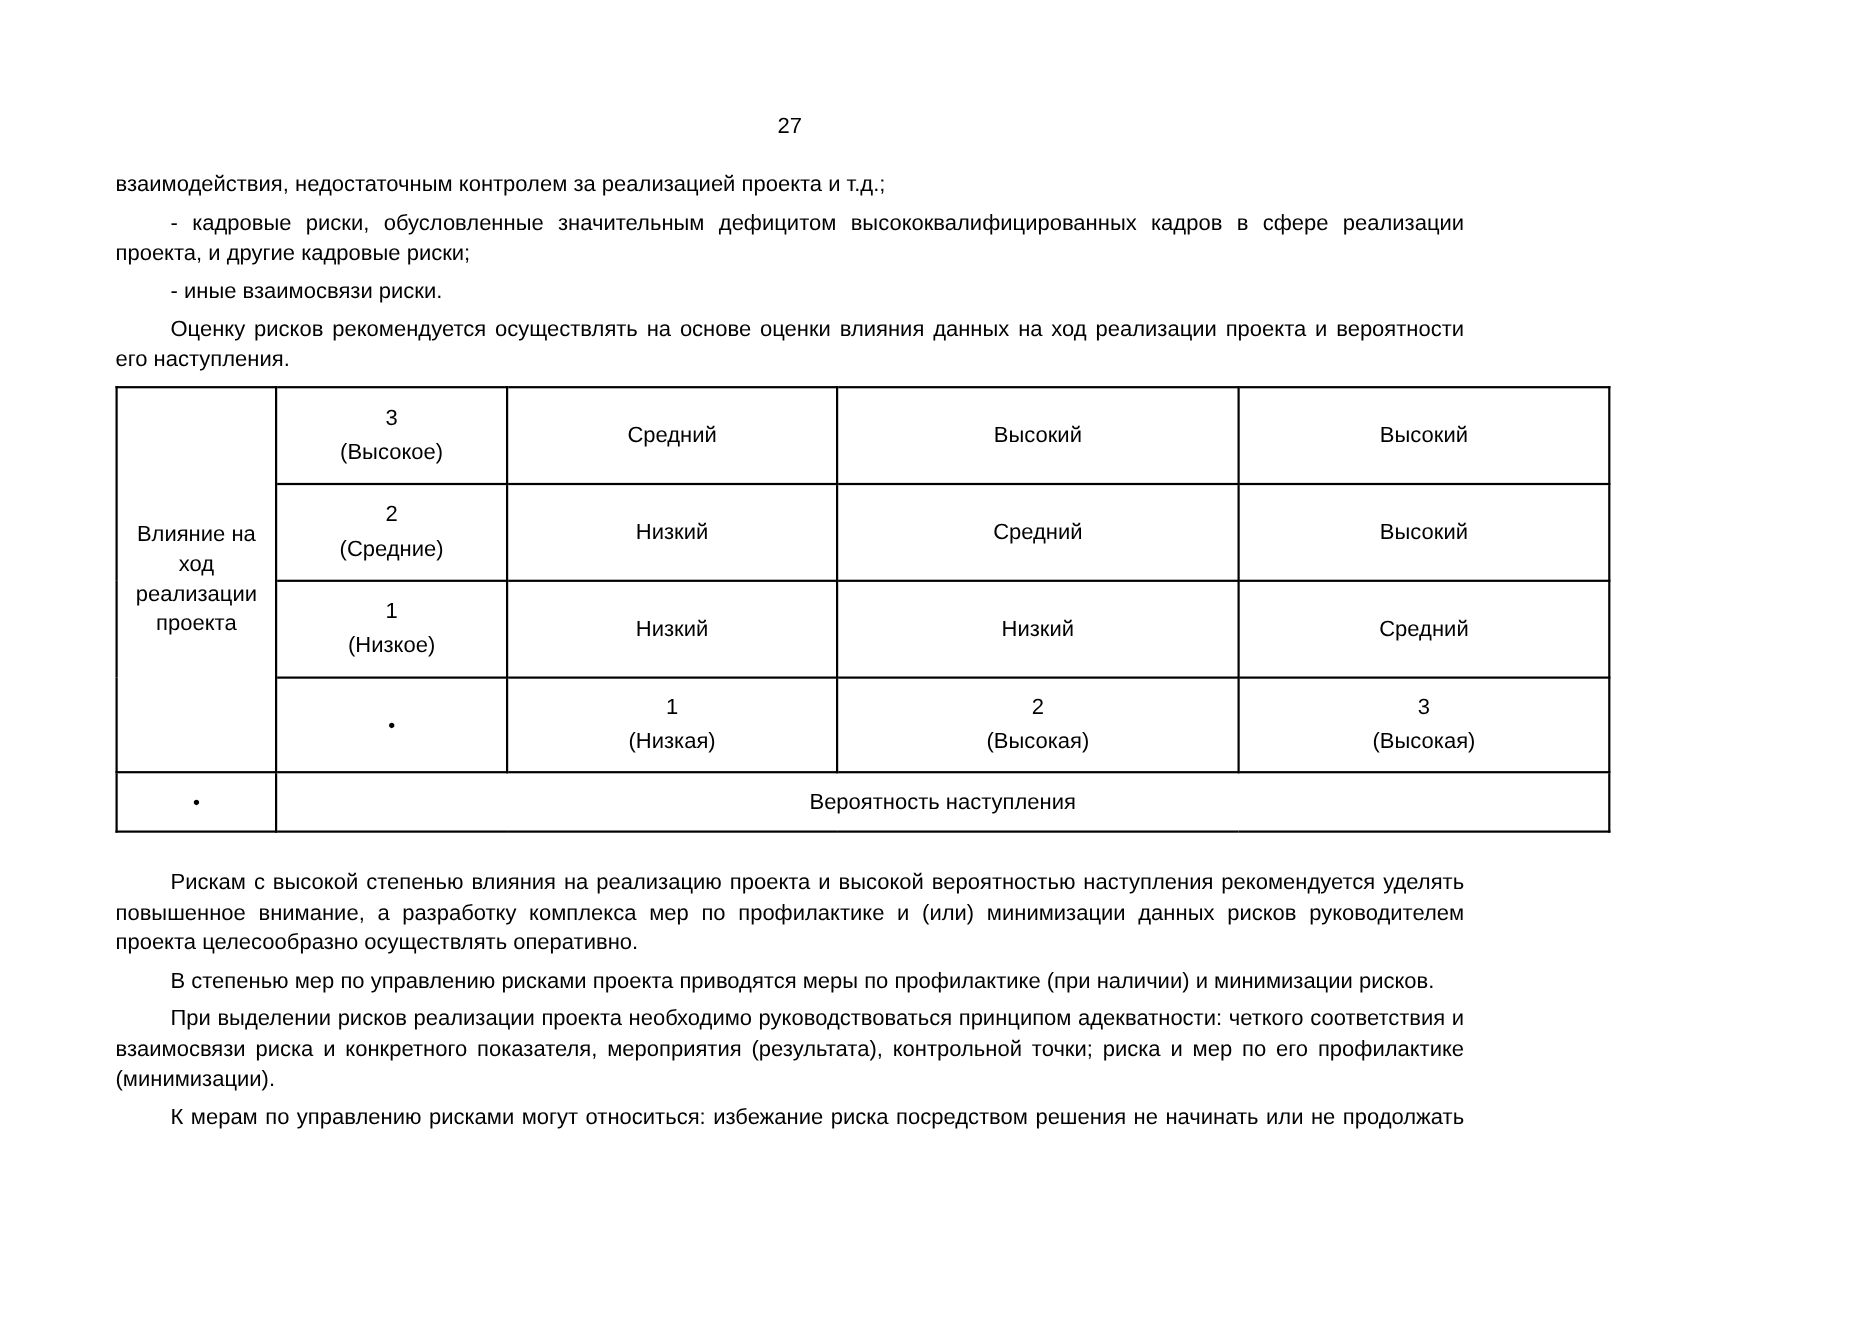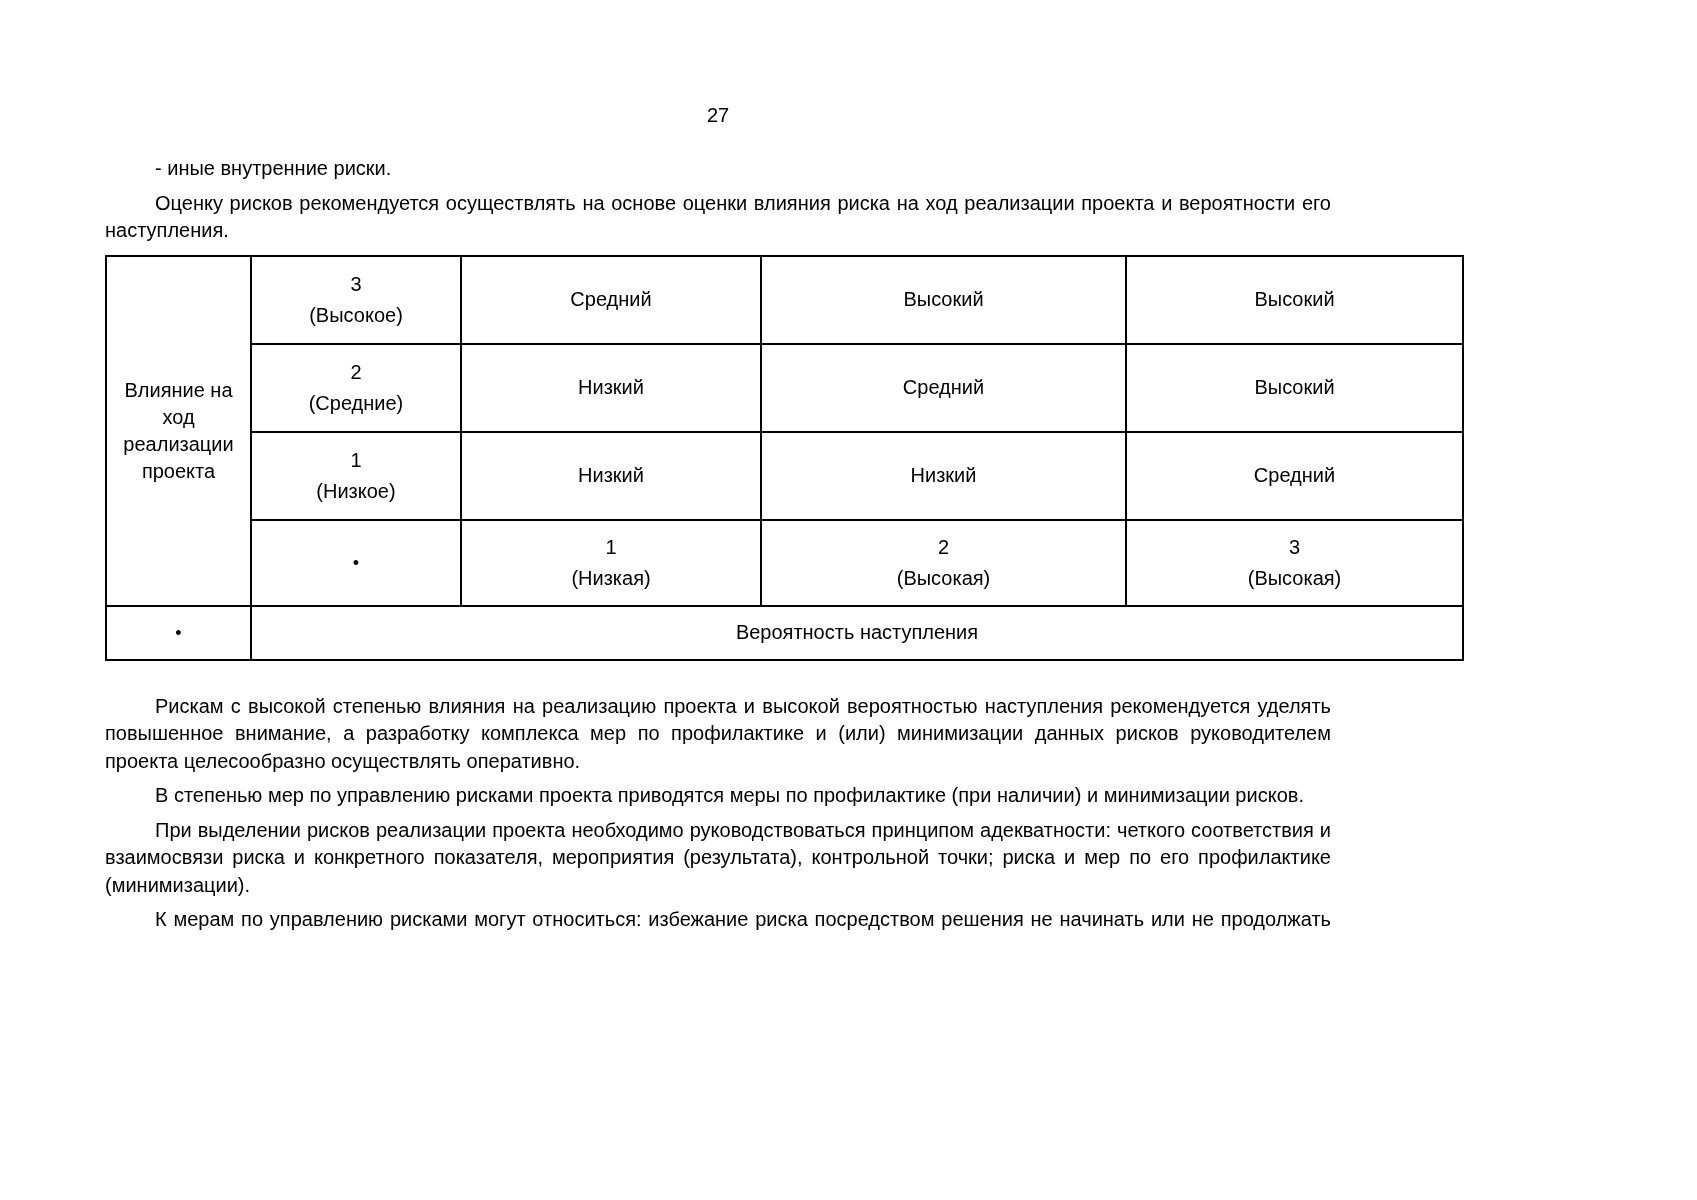--- a/index.html
+++ b/index.html
@@ -57,22 +57,24 @@
   .bullet { font-size: 18px; }
 </style>
 </head>
 <body>
 
 <div class="page">
   <div class="content">
 
     <div class="page-number">27</div>
 
-    <p class="para indent">- иные внутренние риски.</p>
-    <p class="para indent">Оценку рисков рекомендуется осуществлять на основе оценки влияния риска на ход реализации проекта и вероятности его наступления.</p>
+    <p class="para">взаимодействия, недостаточным контролем за реализацией  проекта и т.д.;</p>
+    <p class="para indent">- кадровые риски, обусловленные значительным дефицитом высококвалифицированных кадров в сфере реализации проекта, и другие кадровые риски;</p>
+    <p class="para indent">- иные взаимосвязи риски.</p>
+    <p class="para indent">Оценку рисков рекомендуется осуществлять на основе оценки влияния данных на ход реализации проекта и вероятности его наступления.</p>
 
     <table class="risk-matrix">
       <colgroup>
         <col style="width:145px">
         <col style="width:210px">
         <col style="width:300px">
         <col style="width:365px">
         <col style="width:337px">
       </colgroup>
       <tbody>

